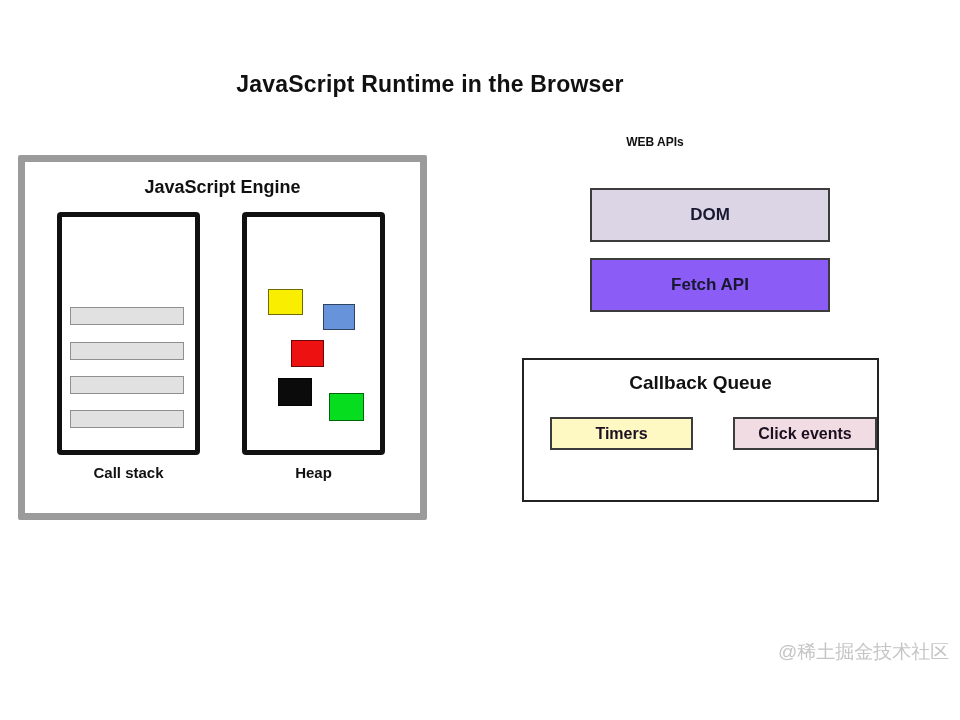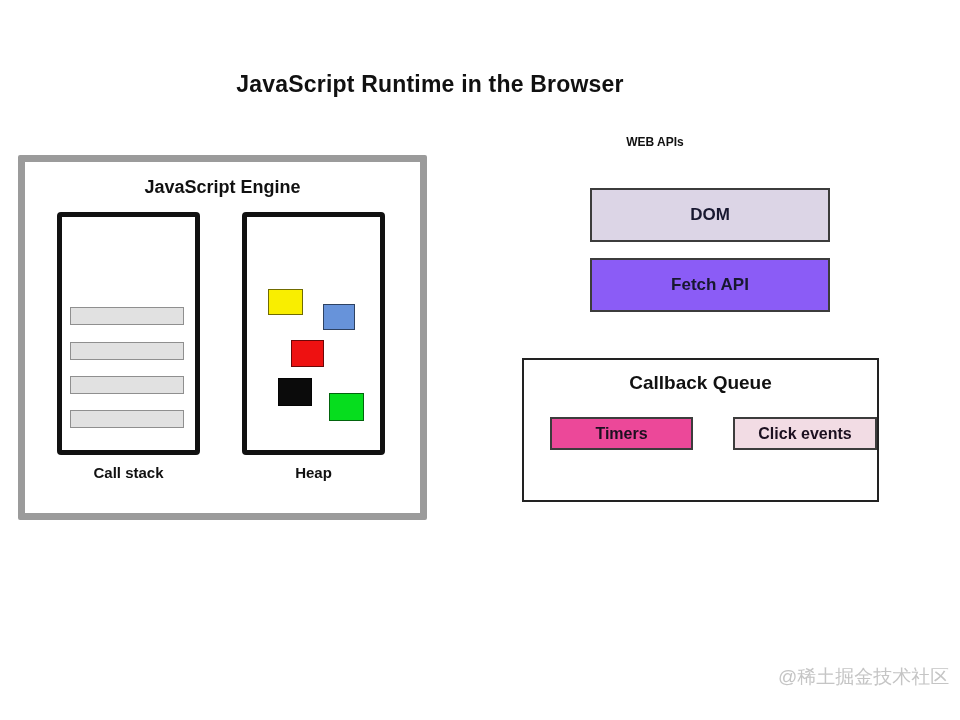--- a/index.html
+++ b/index.html
@@ -99,21 +99,21 @@
     position: absolute; top: 57px;
     height: 33px;
     border: 2px solid #3c3c3c; box-sizing: border-box;
     display: flex; align-items: center; justify-content: center;
     font-size: 16px; font-weight: bold; color: #1c1020;
   }
   .queue-item.timers { left: 26px; width: 143px; }
   .queue-item.clicks { left: 209px; width: 144px; }
 
   .watermark {
-    position: absolute; left: 778px; top: 664px;
+    position: absolute; left: 778px; top: 639px;
     font-size: 19px; color: #c5c5c5;
   }
 </style>
 </head>
 <body>
 
 <div class="page-title">JavaScript Runtime in the Browser</div>
 
 <div class="engine-box">
   <div class="engine-title">JavaScript Engine</div>
@@ -136,17 +136,17 @@
   <div class="inner-label callstack">Call stack</div>
   <div class="inner-label heap">Heap</div>
 </div>
 
 <div class="webapis-title">WEB APIs</div>
 <div class="api-box dom" style="background-color: rgb(220, 213, 230);">DOM</div>
 <div class="api-box fetch" style="background-color: #8b5cf6;">Fetch API</div>
 
 <div class="cbq-box">
   <div class="cbq-title">Callback Queue</div>
-  <div class="queue-item timers" style="background-color: #ec4899;">Timers</div>
+  <div class="queue-item timers" style="background-color: #fef9c3;">Timers</div>
   <div class="queue-item clicks" style="background-color: rgb(242, 220, 228);">Click events</div>
 </div>
 
 <div class="watermark">@稀土掘金技术社区</div>
 
 </body></html>

